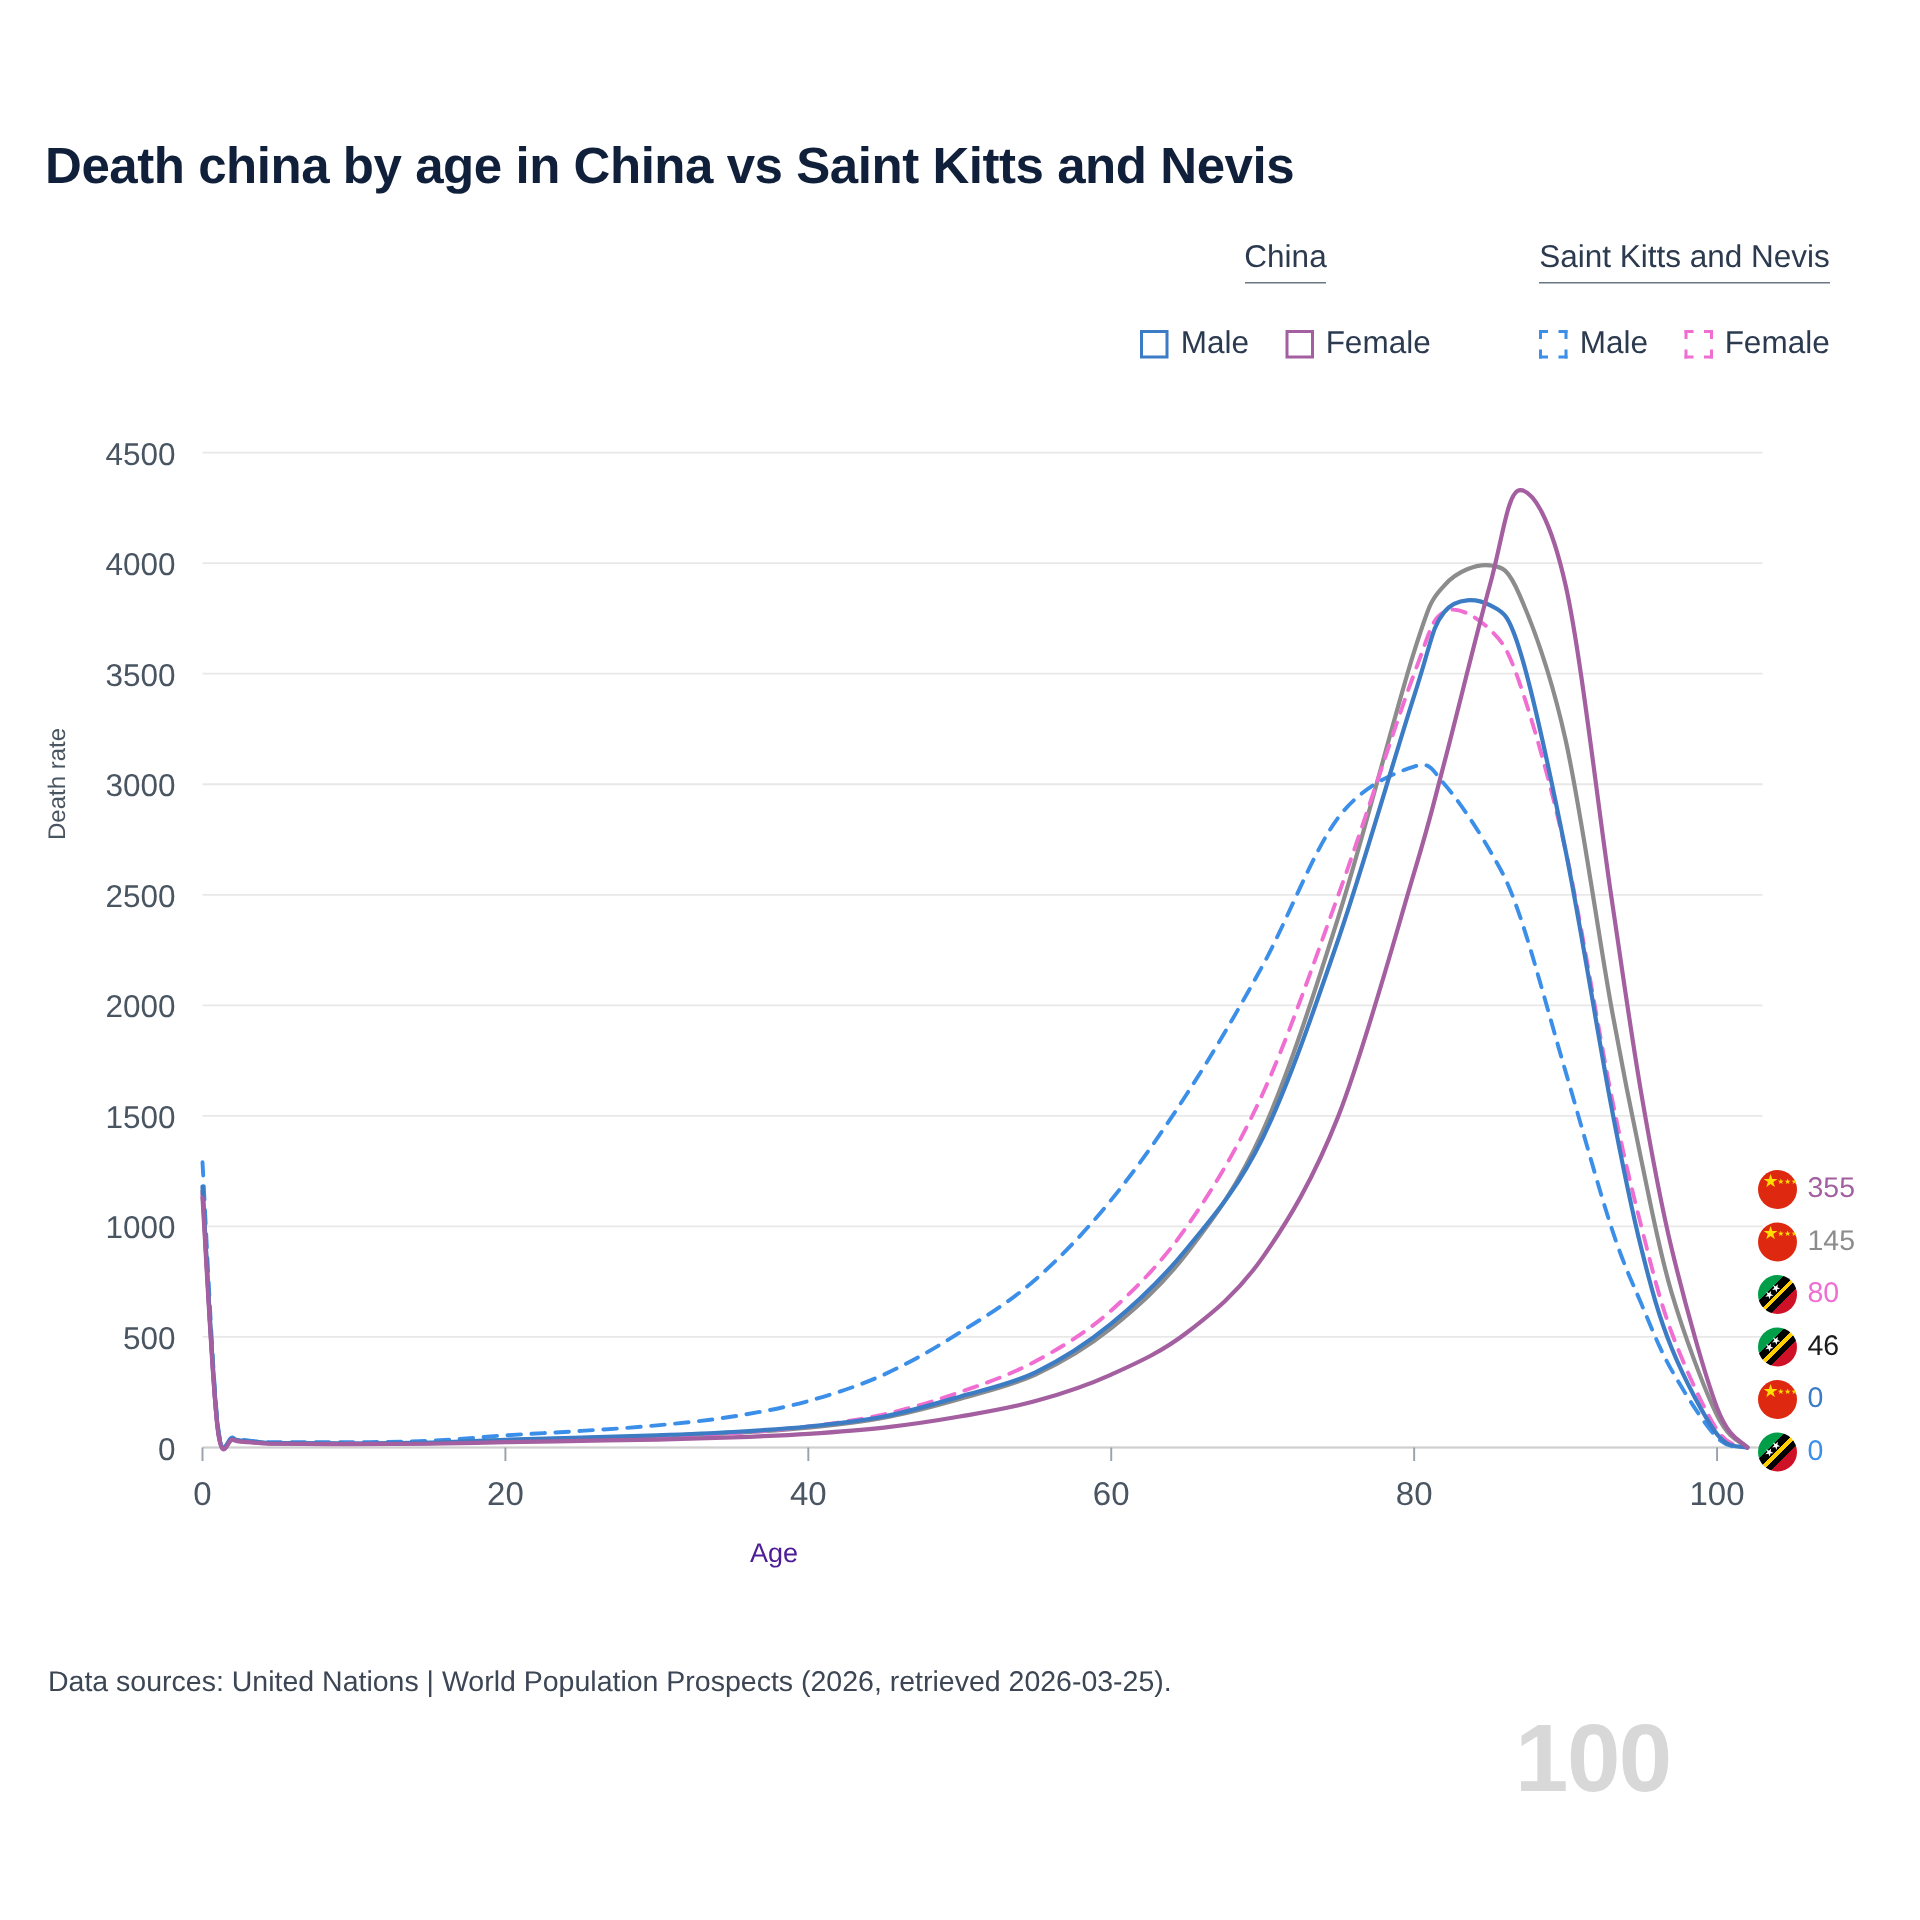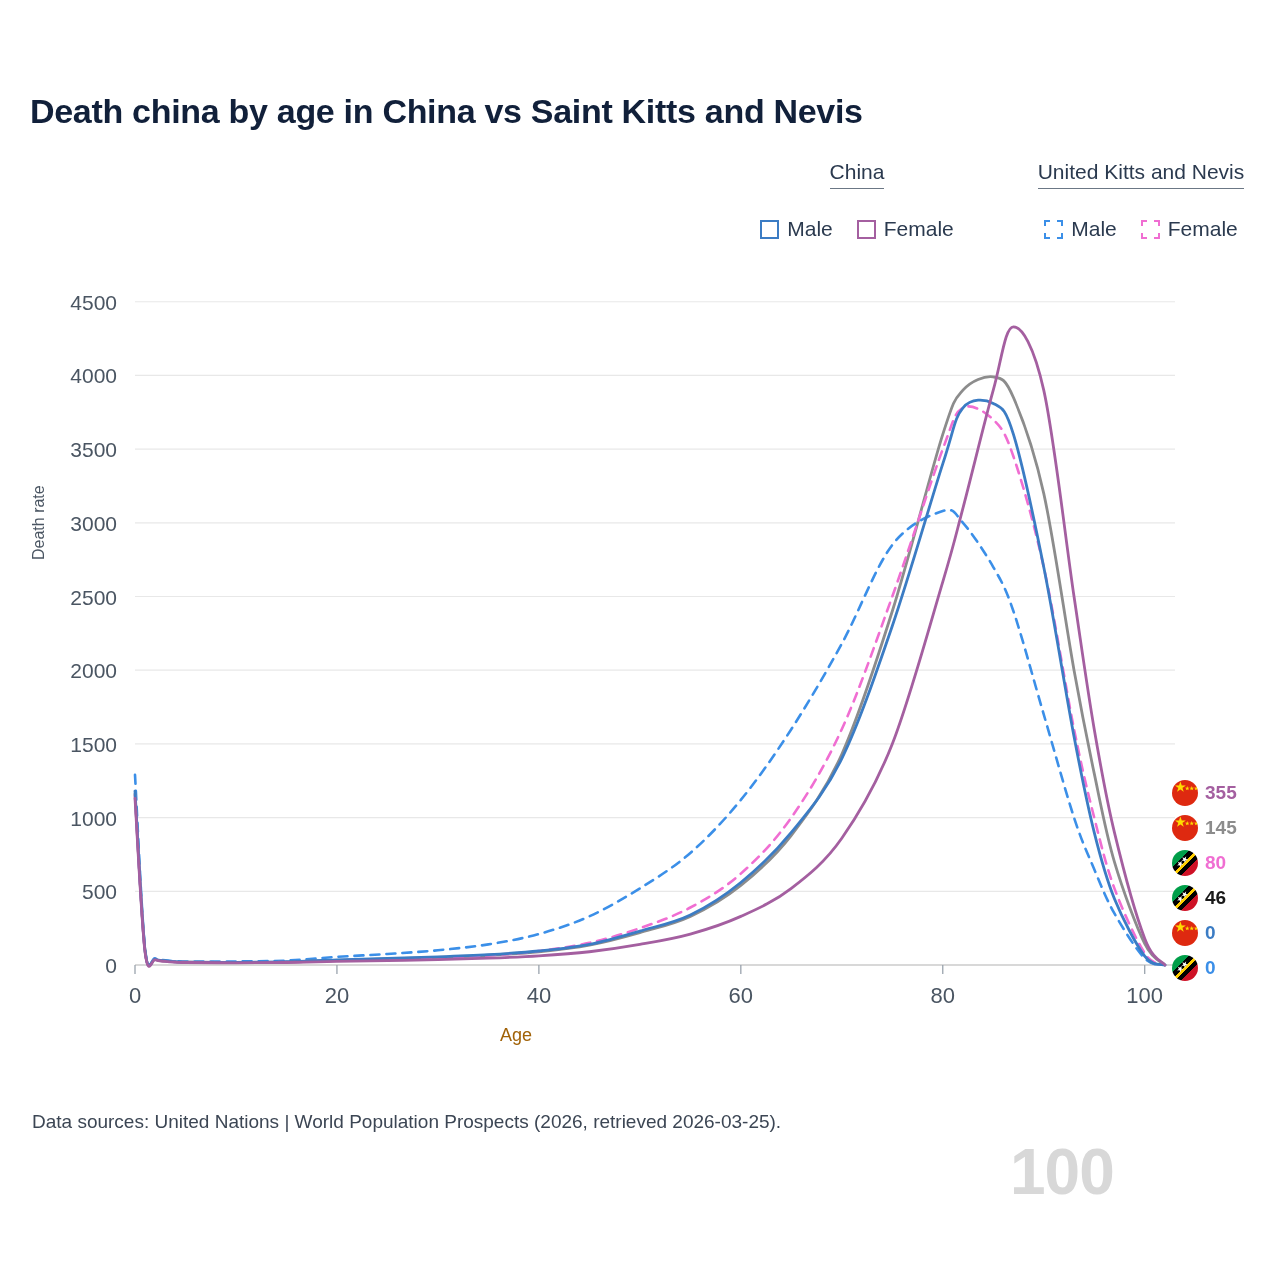--- a/index.html
+++ b/index.html
@@ -30,21 +30,21 @@
   .legend {
     position: absolute;
     left: 745px;
     top: 160px;
     width: 520px;
     font-size: 21px;
     color: #2b3a4f;
   }
   .legend-groups {
     display: flex;
-    gap: 54px;
+    gap: 36px;
   }
   .legend-group-title {
     font-size: 21px;
     color: #2b3a4f;
     border-bottom: 1.5px solid #6b7785;
     padding-bottom: 4px;
     display: inline-block;
     text-align: center;
   }
   .lg-col-1 { width: 224px; text-align: center; }
@@ -90,36 +90,35 @@
     color: #4a5562;
     white-space: nowrap;
   }
   .x-axis-label {
     position: absolute;
     left: 0;
     top: 1025px;
     width: 1032px;
     text-align: center;
     font-size: 18px;
-    color: #a16207;
+    color: #4c1d95;
   }
 
   
   .end-labels {
     position: absolute;
     left: 1172px;
     top: 775px;
     width: 108px;
   }
   .end-label-row {
     display: flex;
     align-items: center;
     height: 35px;
     gap: 7px;
-    font-weight: bold;
   }
   .flag {
     width: 26px;
     height: 26px;
     border-radius: 50%;
     flex: 0 0 auto;
     position: relative;
     overflow: hidden;
   }
   .flag-cn { background: #de2910; }
@@ -196,21 +195,21 @@
           <span class="legend-swatch sw-solid-blue"></span>
           <span>Male</span>
         </div>
         <div class="legend-item">
           <span class="legend-swatch sw-solid-purple"></span>
           <span>Female</span>
         </div>
       </div>
     </div>
     <div class="lg-col-2">
-      <div class="legend-group-title">United Kitts and Nevis</div>
+      <div class="legend-group-title">Saint Kitts and Nevis</div>
       <div class="legend-items">
         <div class="legend-item">
           <span class="legend-swatch sw-dash-blue"></span>
           <span>Male</span>
         </div>
         <div class="legend-item">
           <span class="legend-swatch sw-dash-pink"></span>
           <span>Female</span>
         </div>
       </div>

